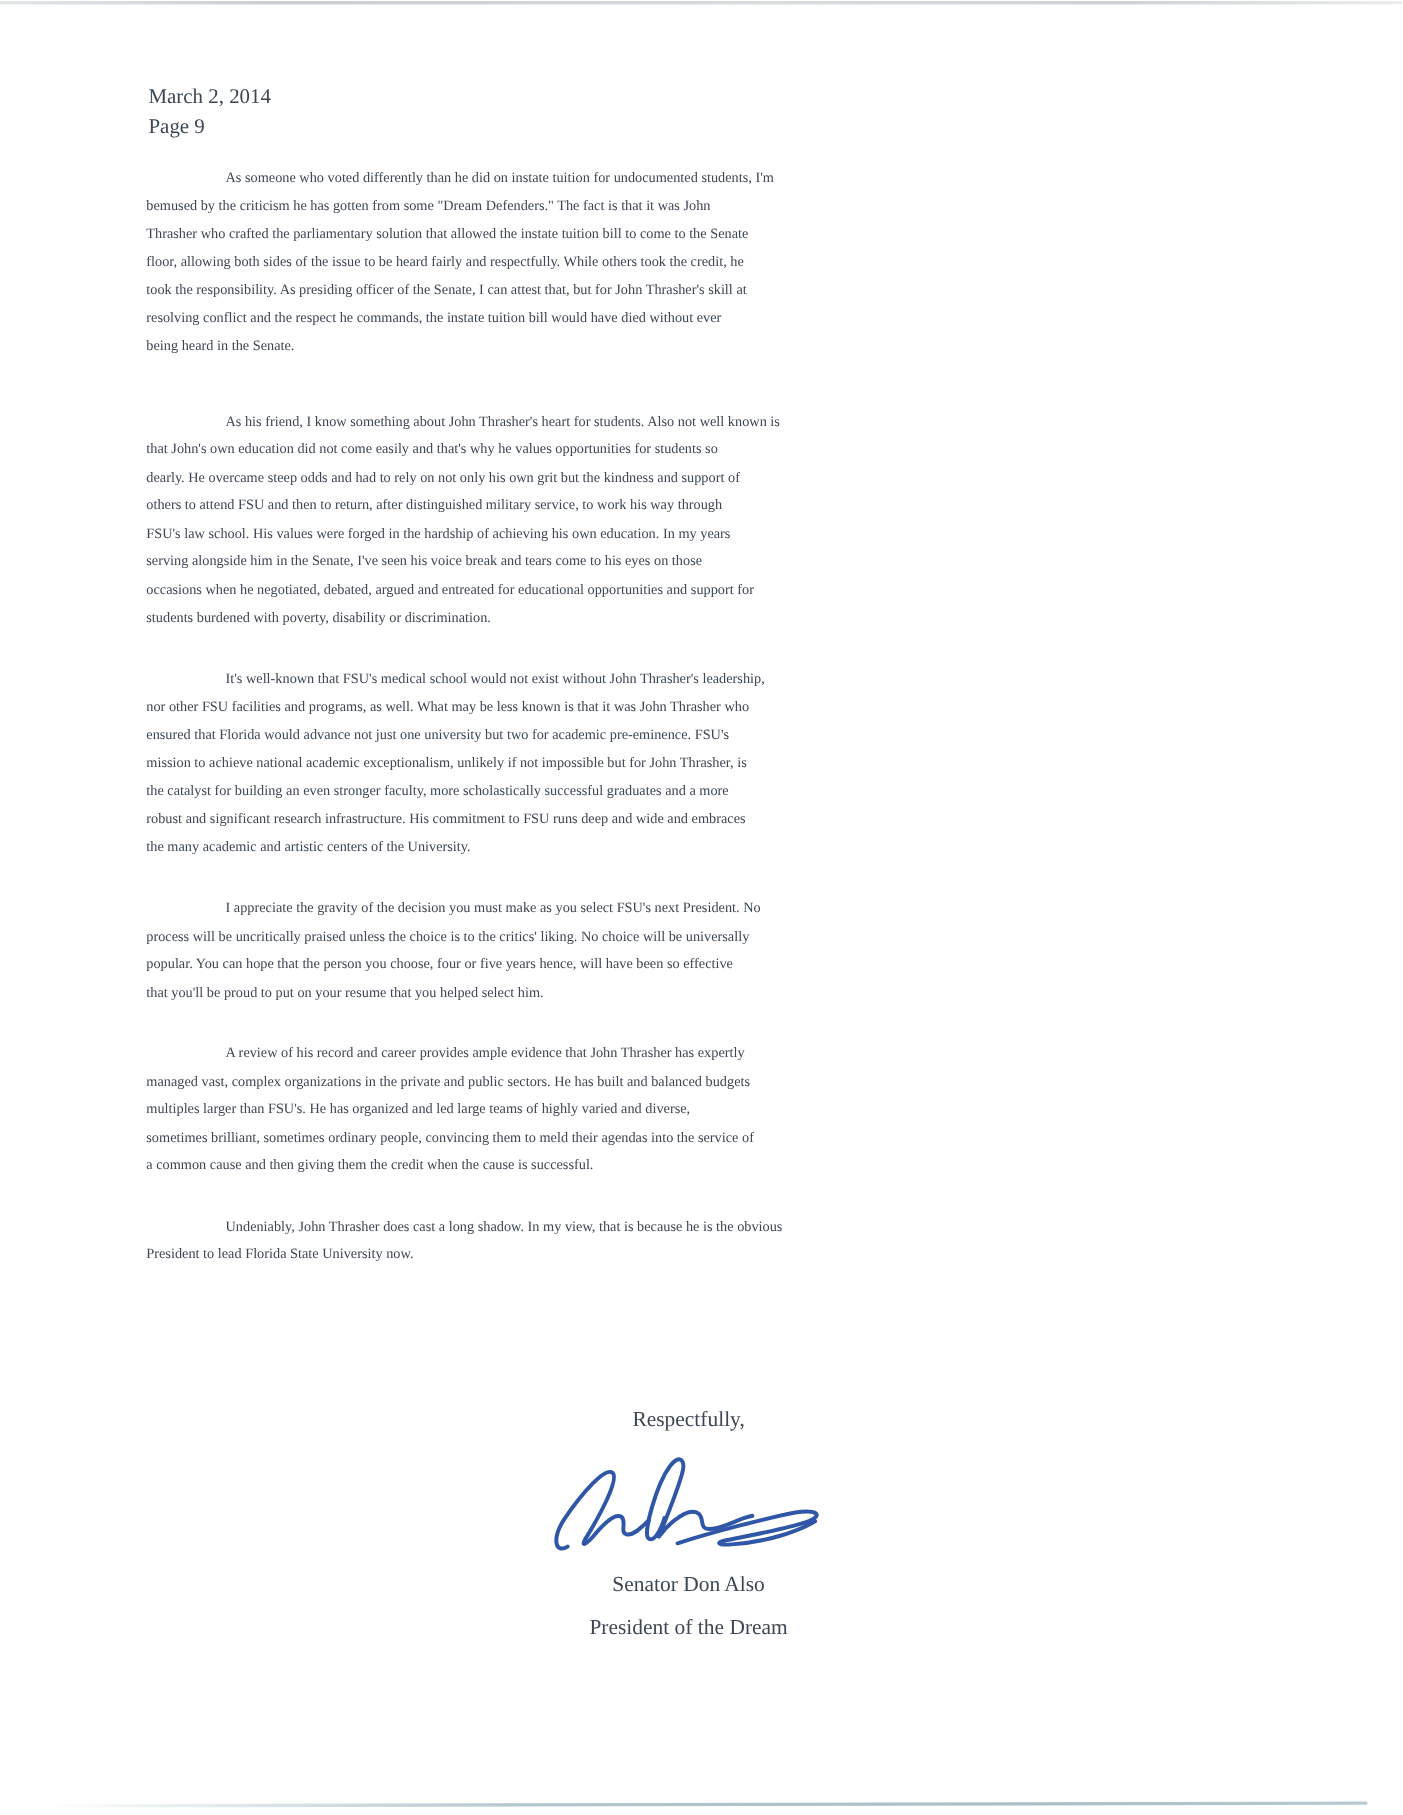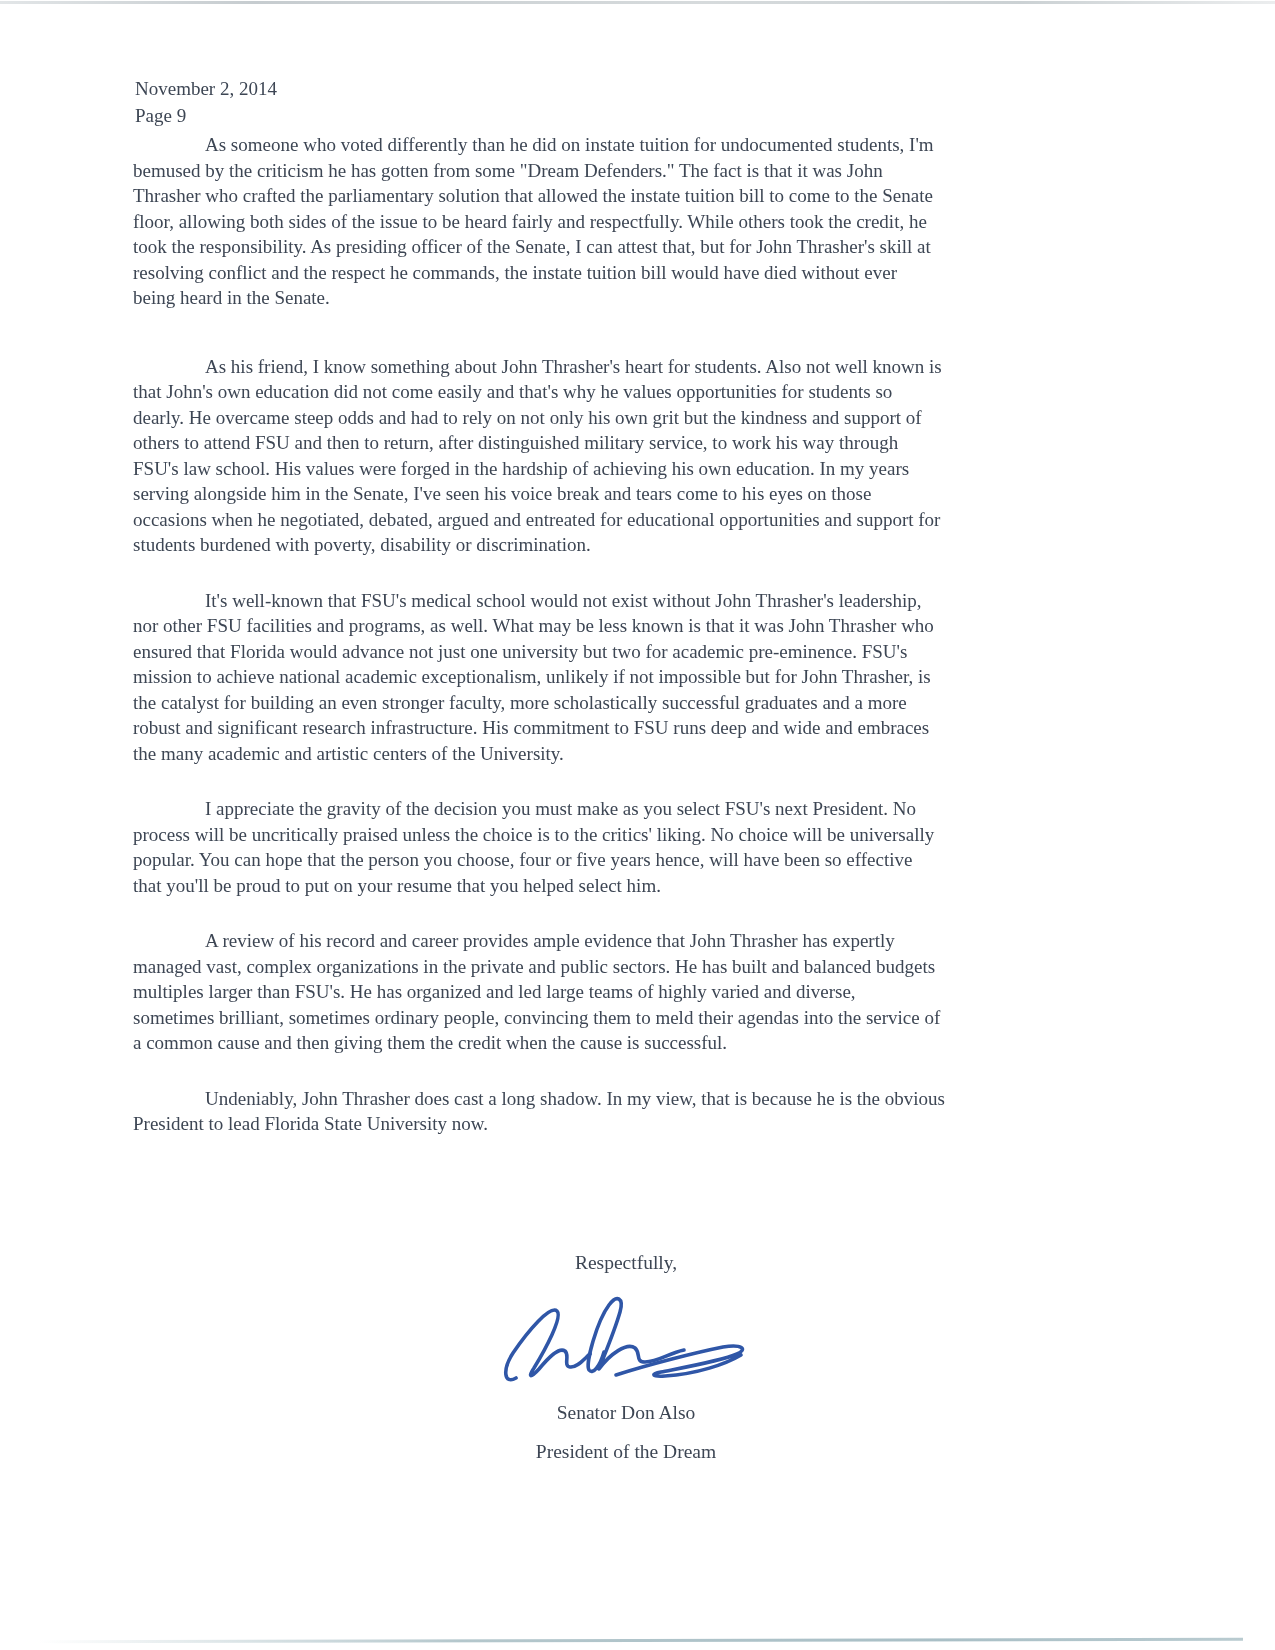--- a/index.html
+++ b/index.html
@@ -29,34 +29,34 @@
     background: linear-gradient(to right, rgba(180,198,203,0), #b4c7cc 35%, #a9bfc6 75%, #b9cbd0);
     transform: rotate(-0.12deg);
   }
   .header {
     position: absolute;
     top: 75px; left: 135px;
     font-size: 19px; line-height: 27px;
   }
   .body-text {
     position: absolute;
-    top: 132px; left: 133px;
+    top: 148px; left: 133px;
     width: 1010px;
-    font-size: 19px;
+    font-size: 13px;
     line-height: 25.5px;
   }
   p.para {
     margin: 0 0 30px 0;
     white-space: pre-line;
     text-indent: 72px;
   }
   p.para.first { margin-bottom: 43px; }
   .closing {
     position: absolute;
-    top: 1250px; left: 376px;
+    top: 1278px; left: 376px;
     width: 500px;
     text-align: center;
     font-size: 19.5px;
     line-height: 26px;
   }
   .signature-wrap { margin-top: 14px; height: 100px; }
   .signature path {
     fill: none;
     stroke: var(--signature_ink);
     stroke-width: 3.6;
@@ -67,21 +67,21 @@
   .signer-title { margin-top: 13px; }
 </style>
 </head>
 <body>
 
 <div class="page">
 
   <div class="scan-line top"></div>
 
   <div class="header">
-    <div>November 2, 2014</div>
+    <div>March 2, 2014</div>
     <div>Page 9</div>
   </div>
 
   <div class="body-text">
     <p class="para first">As someone who voted differently than he did on instate tuition for undocumented students, I'm
 bemused by the criticism he has gotten from some "Dream Defenders." The fact is that it was John
 Thrasher who crafted the parliamentary solution that allowed the instate tuition bill to come to the Senate
 floor, allowing both sides of the issue to be heard fairly and respectfully. While others took the credit, he
 took the responsibility. As presiding officer of the Senate, I can attest that, but for John Thrasher's skill at
 resolving conflict and the respect he commands, the instate tuition bill would have died without ever

